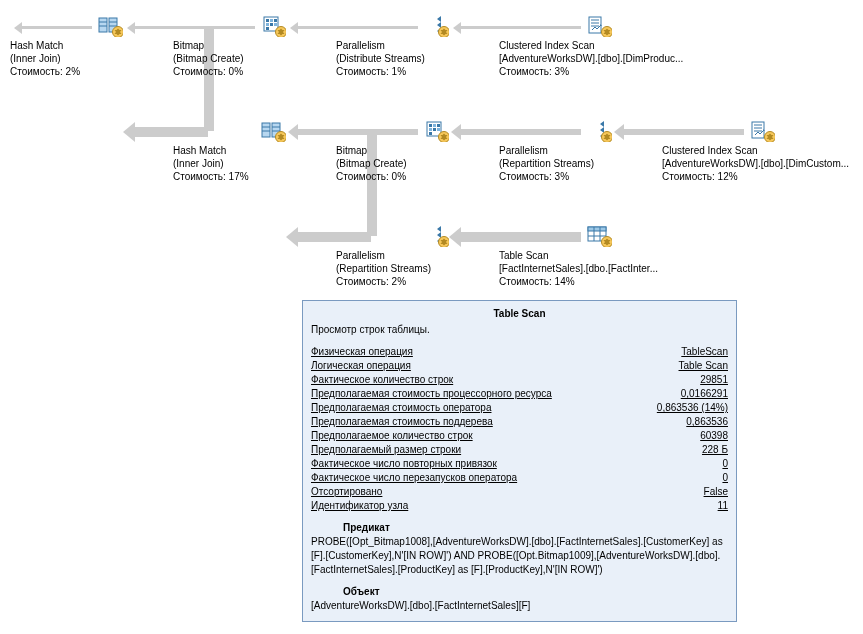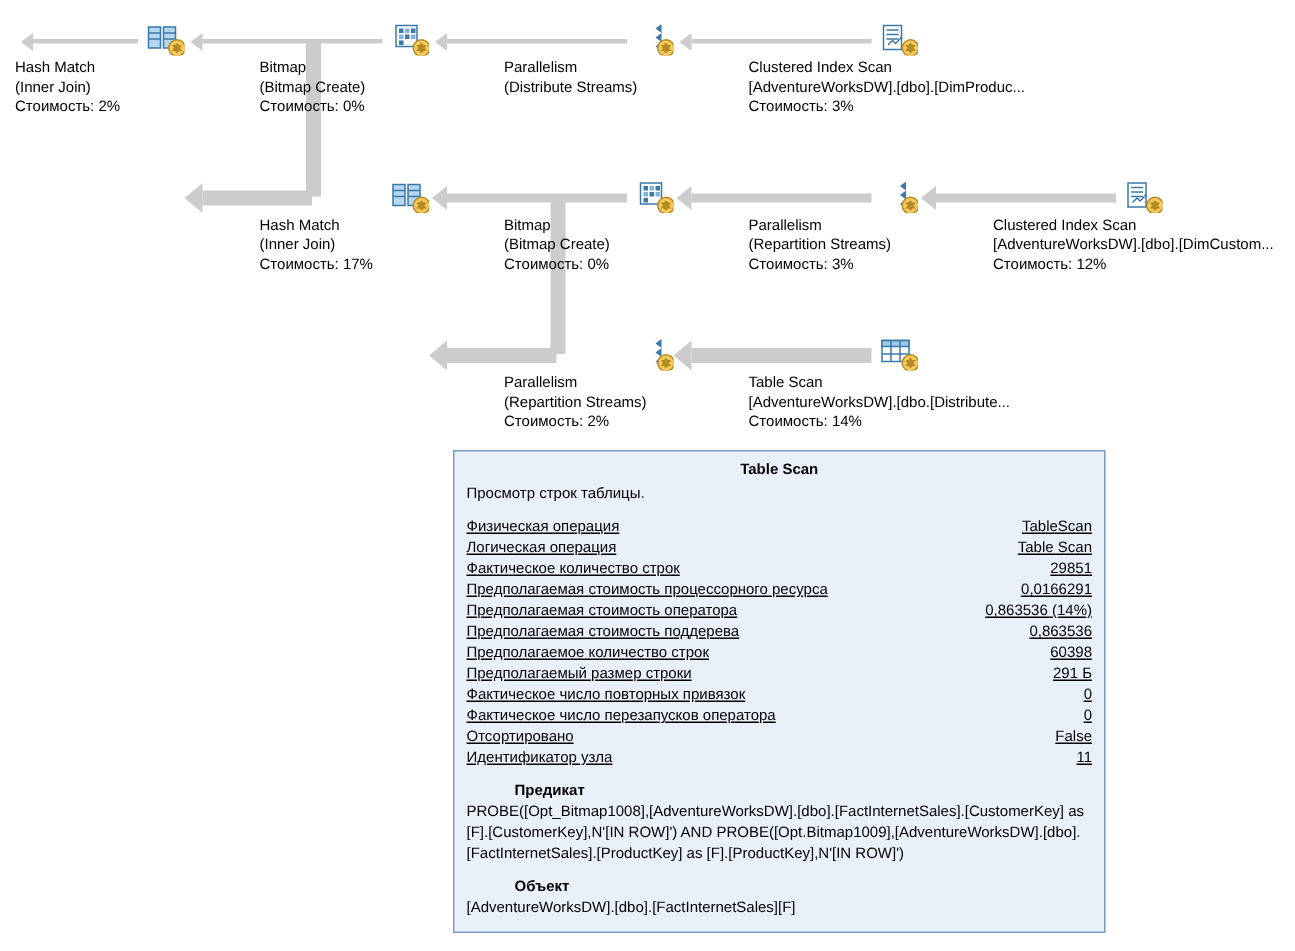--- a/index.html
+++ b/index.html
@@ -131,20 +131,21 @@
         <span class="icon"><svg viewBox="0 0 26 22">
             <path d="M4 4 L14 4 L18 1 L18 7 L14 4" fill="#3a78a8"></path>
             <path d="M4 10 L14 10 L18 7 L18 13 L14 10" fill="#3a78a8"></path>
             <path d="M4 16 L14 16 L18 13 L18 19 L14 16" fill="#3a78a8"></path>
             <circle cx="21" cy="17" r="5.5" fill="#f7c85b" stroke="#b38a23" stroke-width="1"></circle>
             <polygon points="21,13.5 22.5,15 24.5,15 23,17 24.5,19 22.5,19 21,20.5 19.5,19 17.5,19 19,17 17.5,15 19.5,15" fill="#b38a23"></polygon>
           </svg></span>
         <div class="label">
           <div>Parallelism</div>
           <div>(Distribute Streams)</div>
+          <div>Стоимость: 1%</div>
         </div>
       </div>
       <div class="node" style="left: 489px; top: 5px;">
         <span class="icon"><svg viewBox="0 0 26 22">
             <rect x="3" y="2" width="12" height="16" fill="#fff" stroke="#3a78a8"></rect>
             <line x1="5" y1="5" x2="13" y2="5" stroke="#3a78a8"></line>
             <line x1="5" y1="8" x2="13" y2="8" stroke="#3a78a8"></line>
             <line x1="5" y1="11" x2="13" y2="11" stroke="#3a78a8"></line>
             <path d="M6 15 L9 12 L11 14 L14 11" stroke="#3a78a8" fill="none"></path>
             <polygon points="14,11 14,9 16,11" fill="#3a78a8"></polygon>
@@ -243,21 +244,21 @@
             <rect x="2" y="2" width="18" height="14" fill="#fff" stroke="#3a78a8"></rect>
             <rect x="2" y="2" width="18" height="4" fill="#9dc8e6" stroke="#3a78a8"></rect>
             <line x1="8" y1="2" x2="8" y2="16" stroke="#3a78a8"></line>
             <line x1="14" y1="2" x2="14" y2="16" stroke="#3a78a8"></line>
             <line x1="2" y1="11" x2="20" y2="11" stroke="#3a78a8"></line>
             <circle cx="21" cy="17" r="5.5" fill="#f7c85b" stroke="#b38a23" stroke-width="1"></circle>
             <polygon points="21,13.5 22.5,15 24.5,15 23,17 24.5,19 22.5,19 21,20.5 19.5,19 17.5,19 19,17 17.5,15 19.5,15" fill="#b38a23"></polygon>
           </svg></span>
         <div class="label">
           <div>Table Scan</div>
-          <div>[AdventureWorksDW].[dbo.[Distribute...</div>
+          <div>[FactInternetSales].[dbo.[FactInter...</div>
           <div>Стоимость: 14%</div>
         </div>
       </div>
     </div>
 
   <div id="tooltip" class="tooltip" style="left: 292px; top: 290px;">
     <div class="title">Table Scan</div>
     <div class="desc">Просмотр строк таблицы.</div>
     <div id="ttrows">
         <div class="row">
@@ -283,21 +284,21 @@
         <div class="row">
           <span class="k">Предполагаемая стоимость поддерева</span>
           <span class="v">0,863536</span>
         </div>
         <div class="row">
           <span class="k">Предполагаемое количество строк</span>
           <span class="v">60398</span>
         </div>
         <div class="row">
           <span class="k">Предполагаемый размер строки</span>
-          <span class="v">291 Б</span>
+          <span class="v">228 Б</span>
         </div>
         <div class="row">
           <span class="k">Фактическое число повторных привязок</span>
           <span class="v">0</span>
         </div>
         <div class="row">
           <span class="k">Фактическое число перезапусков оператора</span>
           <span class="v">0</span>
         </div>
         <div class="row">

